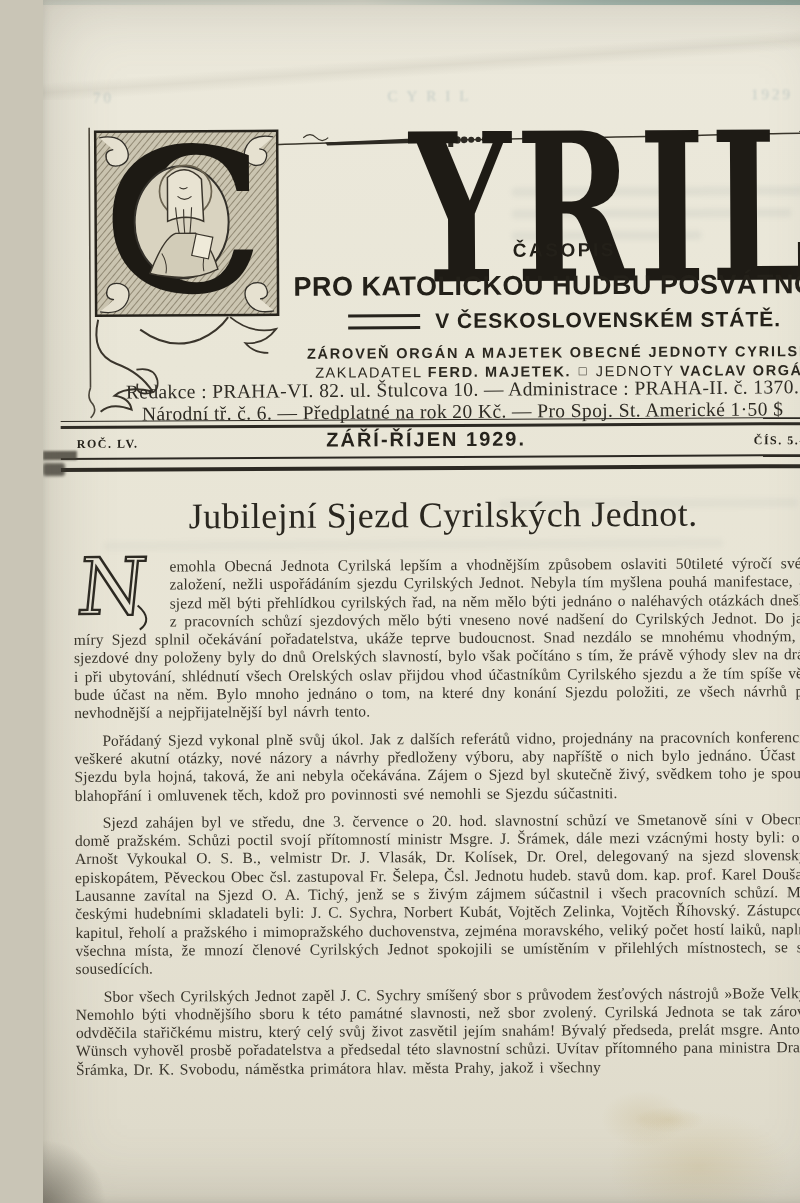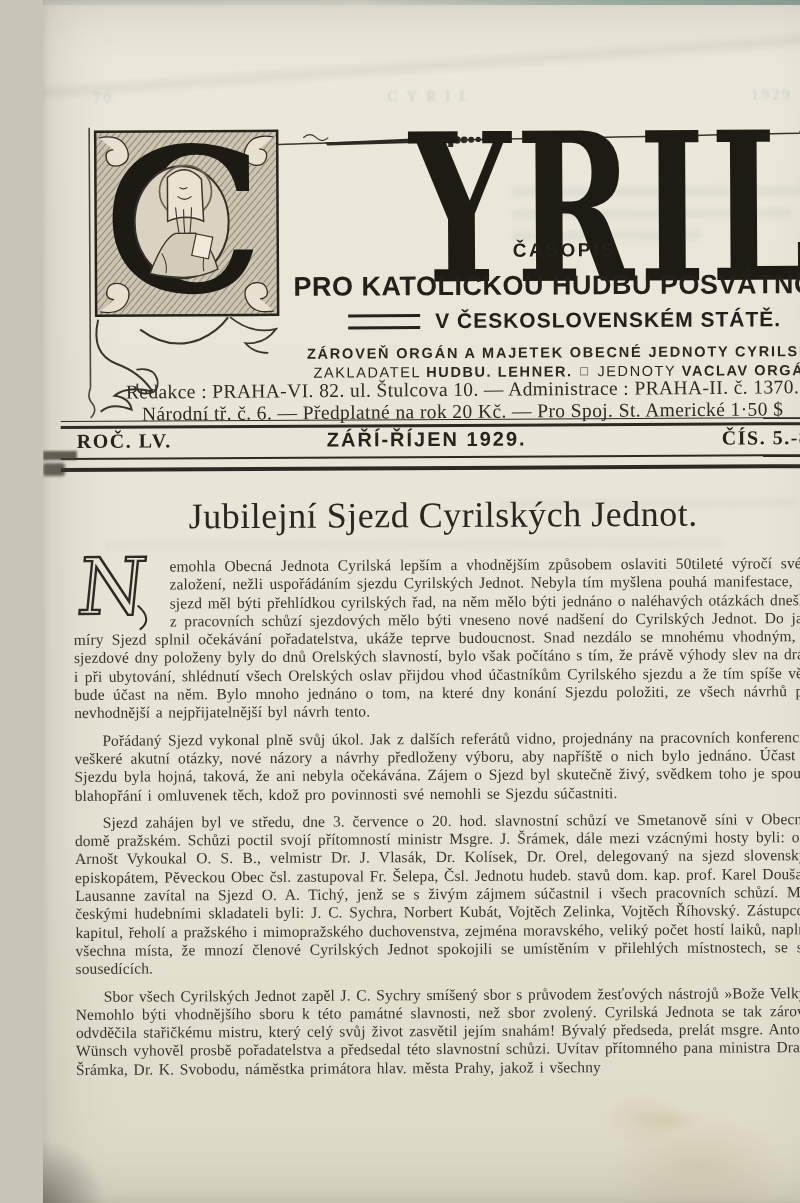--- a/index.html
+++ b/index.html
@@ -41,21 +41,21 @@
   .sq{display:inline-block;font-size:13px;transform:translateY(-1px);padding:0 2px;}
   .addr{position:absolute;left:55px;width:730px;text-align:center;font-size:19.5px;color:#2e2b24;
     letter-spacing:.4px;white-space:nowrap;transform:rotate(-0.15deg);}
   .addr1{top:379px;}
   .addr2{top:401px;}
 
   
   .rule-top{position:absolute;left:18px;right:8px;top:419px;height:4px;
     border-top:1.5px solid #2c2923;border-bottom:3.5px solid #2c2923;}
   .issue-row{position:absolute;left:34px;right:26px;top:428px;display:flex;justify-content:space-between;align-items:baseline;color:#26231c;}
-  .iss-vol,.iss-num{font-size:20px;font-weight:bold;letter-spacing:1.5px;}
+  .iss-vol,.iss-num{font-size:12px;font-weight:bold;letter-spacing:1.5px;}
   .iss-date{font-family:"Liberation Sans","DejaVu Sans",sans-serif;font-weight:bold;font-size:20px;letter-spacing:2px;margin-left:-40px;}
   .rule-bottom{position:absolute;left:18px;right:10px;top:456px;height:8px;
     border-top:2.5px solid #2c2923;border-bottom:4px solid #2c2923;}
   .edge-smudge{position:absolute;left:0;top:449px;width:34px;height:9px;background:#3f3c33;opacity:.8;filter:blur(1px);}
   .edge-smudge2{position:absolute;left:0;top:461px;width:22px;height:13px;background:#35322a;opacity:.75;filter:blur(1.5px);border-radius:3px;}
 
   
   .art-title{position:absolute;left:0;right:0;top:494px;text-align:center;font-size:36px;color:#2a2720;letter-spacing:.5px;}
   .bodytext{position:absolute;left:30px;width:744px;top:556px;font-size:15.5px;line-height:18.3px;
     text-align:justify;word-spacing:1.6px;letter-spacing:.1px;color:#38342b;}
@@ -145,21 +145,21 @@
     <div class="yril">YRIL</div>
     <div class="mast-center m-casopis">ČASOPIS</div>
     <div class="mast-center m-main">PRO KATOLICKOU HUDBU POSVÁTNOU</div>
     <div class="mast-center m-state">
       <span class="dbl"></span>
       <span>V ČESKOSLOVENSKÉM STÁTĚ.</span>
     </div>
     <div class="mast-center m-org1">ZÁROVEŇ ORGÁN A MAJETEK OBECNÉ JEDNOTY CYRILSKÉ</div>
     <div class="mast-center m-org2">
       <span>ZAKLADATEL</span>
-      <b>HUDBU. LEHNER.</b>
+      <b>FERD. MAJETEK.</b>
       <span class="sq">□</span>
       <span>JEDNOTY</span>
       <b>VACLAV ORGÁN</b>
     </div>
     <div class="addr addr1">Redakce : PRAHA-VI. 82. ul. Štulcova 10. — Administrace : PRAHA-II. č. 1370.</div>
     <div class="addr addr2">Národní tř. č. 6. — Předplatné na rok 20 Kč. — Pro Spoj. St. Americké 1·50 $</div>
 
     <div class="rule-top"></div>
     <div class="issue-row">
       <span class="iss-vol">ROČ. LV.</span>

